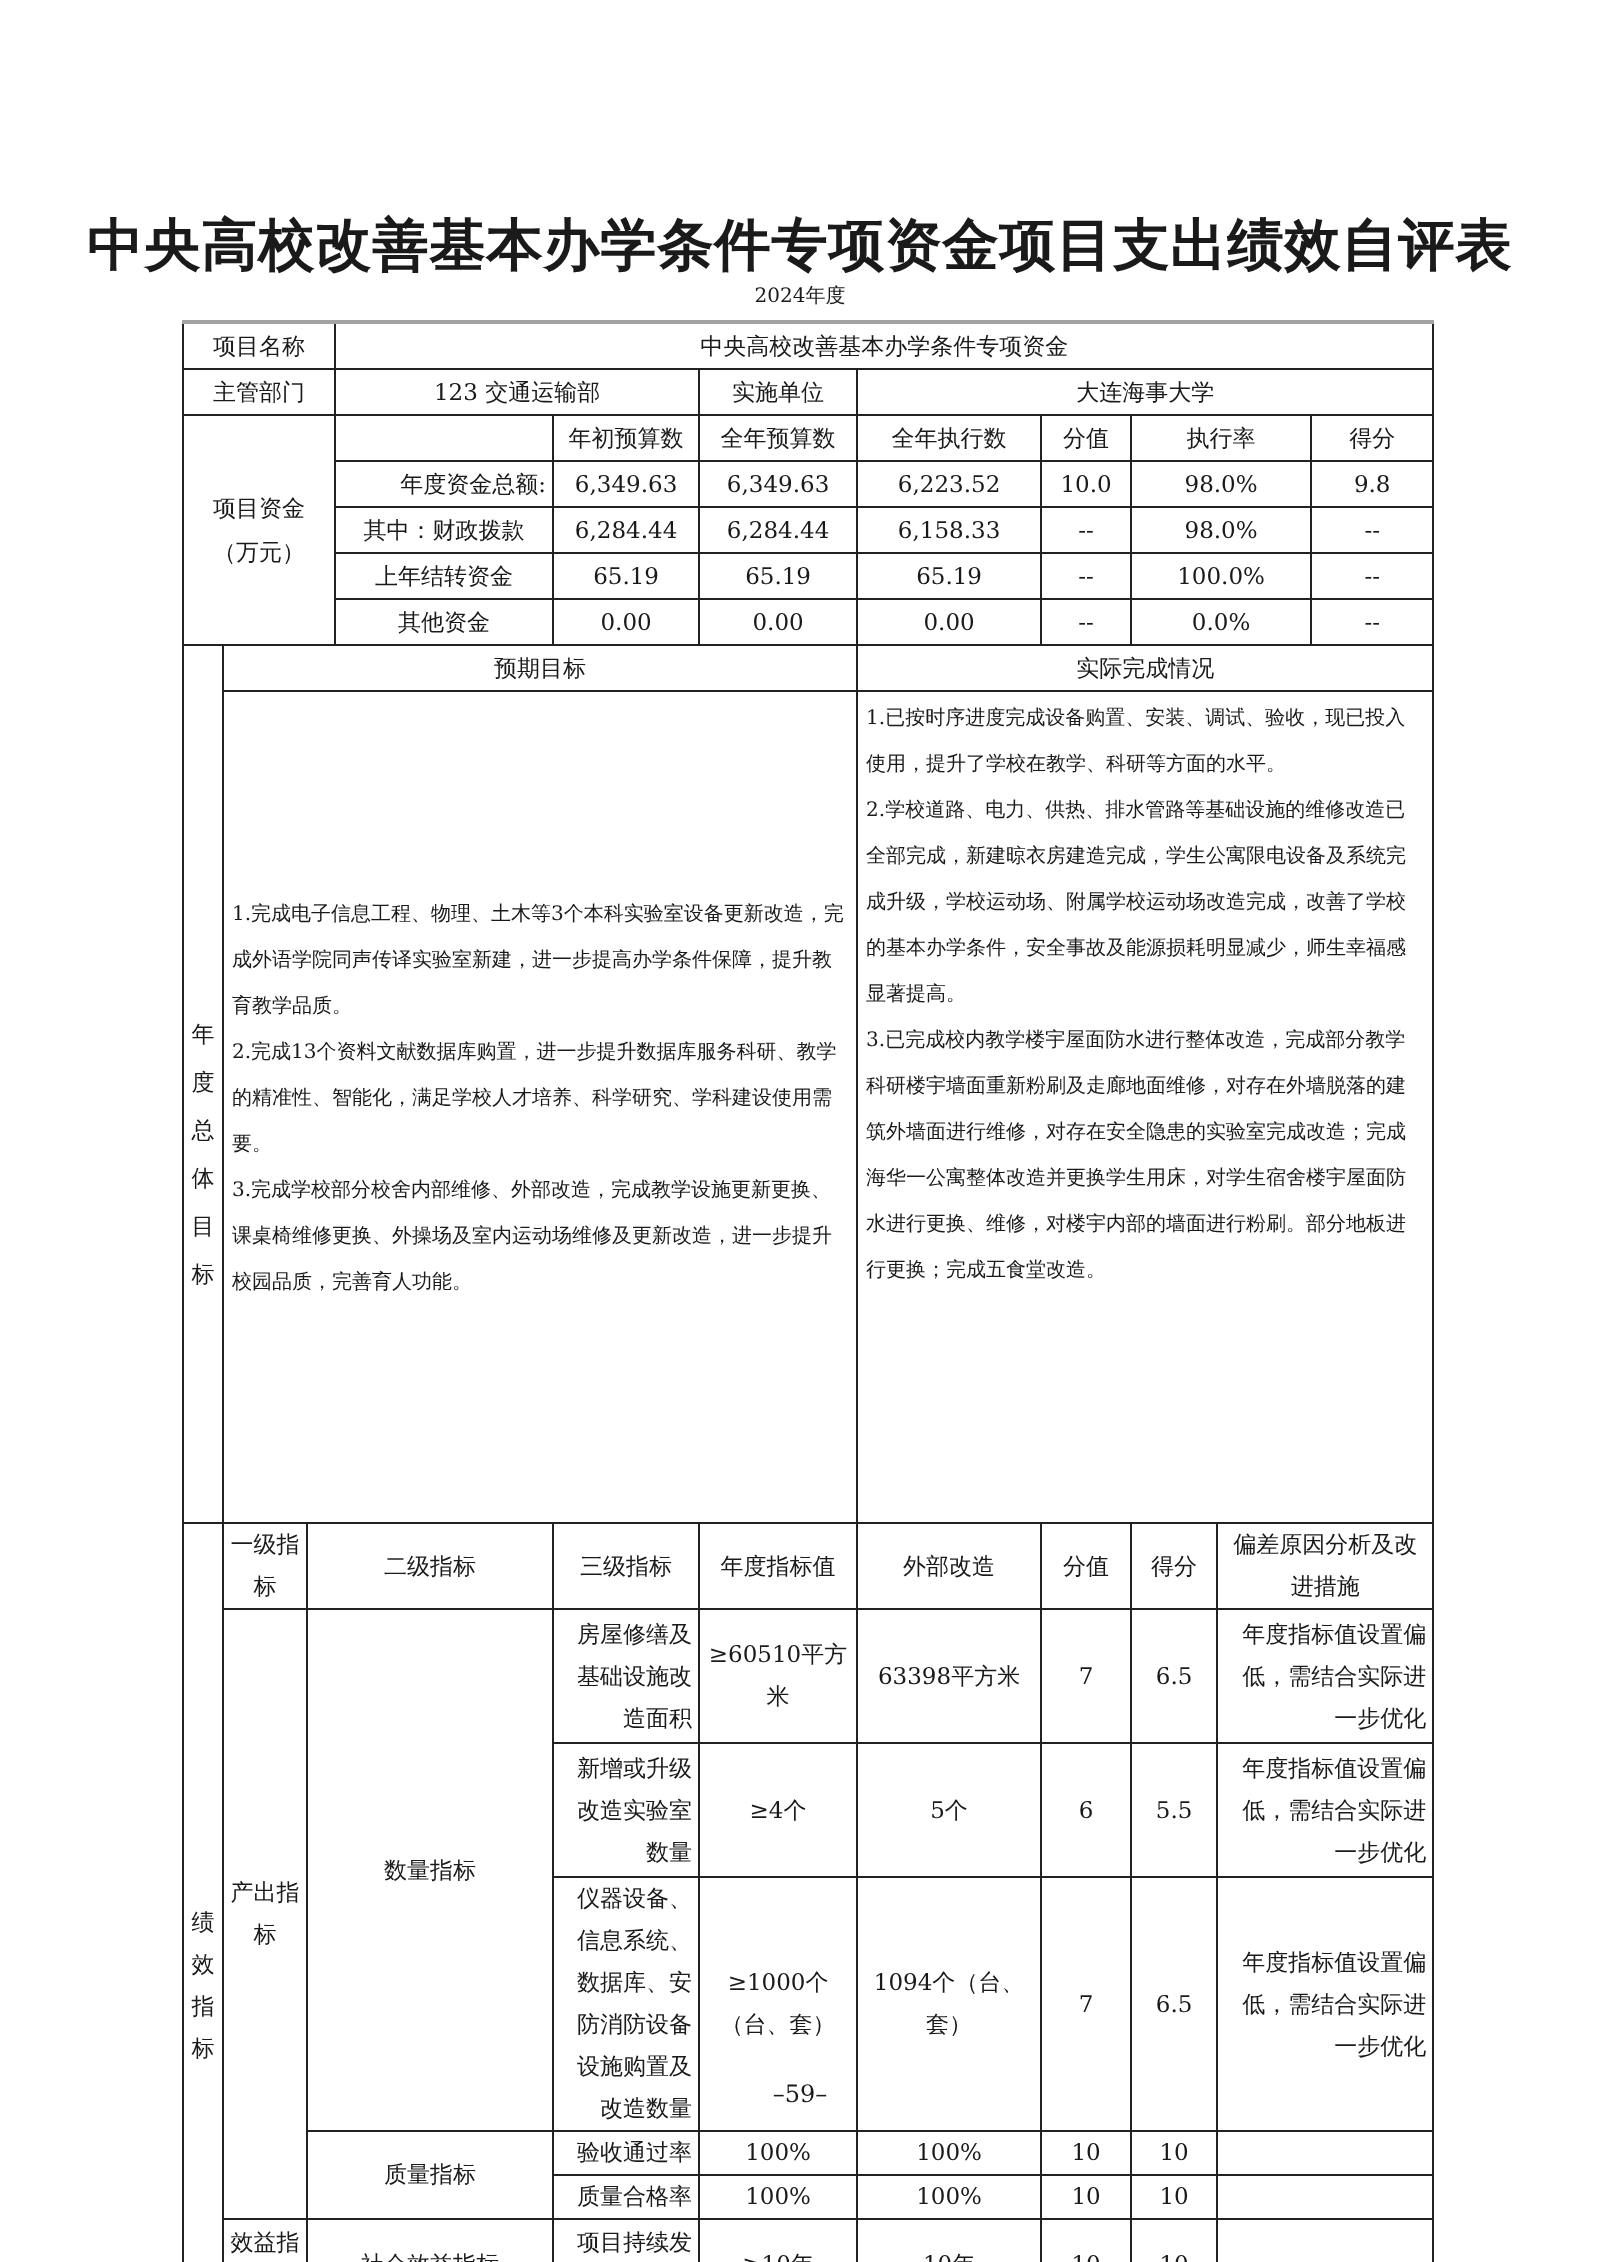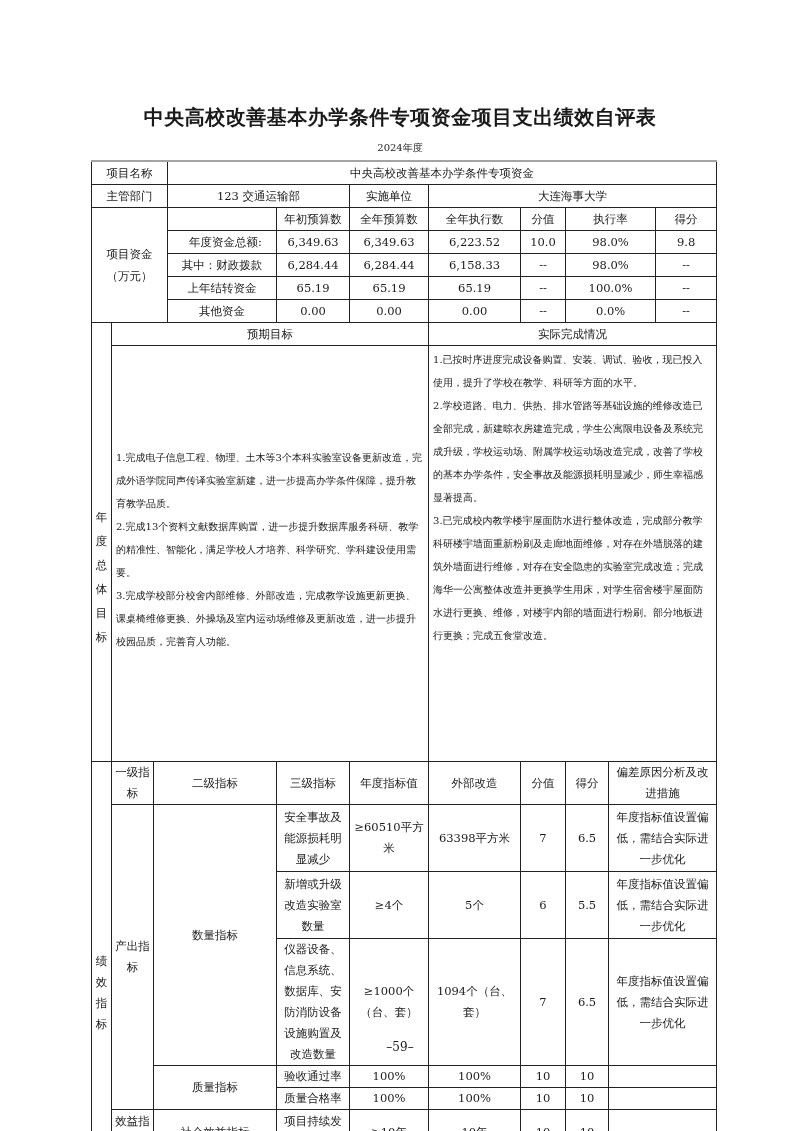--- a/index.html
+++ b/index.html
@@ -1,25 +1,25 @@
 <!DOCTYPE html>
 <html><head>
 <meta charset="utf-8">
 <style>
   html, body { margin:0; padding:0; background:#ffffff; }
   body { width:800px; height:1131px; position:relative; font-family:"DejaVu Serif", "Liberation Serif", serif; color:#1a1a1a; }
-  .title { position:absolute; left:0; width:800px; top:104px; text-align:center; font-size:20px; font-weight:bold; letter-spacing:0.5px; font-family:"DejaVu Sans", "Liberation Sans", sans-serif; }
+  .title { position:absolute; left:0; width:800px; top:104px; text-align:center; font-size:28px; font-weight:bold; letter-spacing:0.5px; font-family:"DejaVu Sans", "Liberation Sans", sans-serif; }
   .year { position:absolute; left:0; width:800px; top:141px; text-align:center; font-size:10px; }
   .page-num { position:absolute; left:0; width:800px; top:1040px; text-align:center; font-size:12px; }
   table { position:absolute; left:91px; top:160px; border-collapse:collapse; table-layout:fixed; width:625px; font-size:11.5px; }
   td { border:1px solid #222; padding:0 3px; line-height:22px; vertical-align:middle; }
   .outer-top { border-top:2px solid #a3a3a3;margin-top:31px; }
   .c { text-align:center; }
   .r { text-align:center; }
-  .l { text-align:center; }
+  .l { text-align:right; }
   .vert { text-align:center; line-height:24px; padding:0; }
   .para { line-height:23px; padding:2px 4px; text-align:left; font-size:10px; }
   .ind td { line-height:21px; }
 </style>
 </head>
 <body>
 
 <div class="title">中央高校改善基本办学条件专项资金项目支出绩效自评表</div>
 <div class="year">2024年度</div>
 
@@ -147,21 +147,21 @@
     <td class="c">年度指标值</td>
     <td class="c">外部改造</td>
     <td colspan="2" class="c">分值</td>
     <td colspan="2" class="c">得分</td>
     <td colspan="2" class="c">偏差原因分析及改进措施</td>
   </tr>
 
   <tr class="ind">
     <td rowspan="5" class="c" style="width:24px;">产出指标</td>
     <td colspan="3" rowspan="3" class="c">数量指标</td>
-    <td colspan="2" class="l" style="height:66px;">安全事故及能源损耗明显减少</td>
+    <td colspan="2" class="l" style="height:66px;">房屋修缮及基础设施改造面积</td>
     <td class="r">≥60510平方米</td>
     <td class="c">63398平方米</td>
     <td colspan="2" class="r">7</td>
     <td colspan="2" class="r">6.5</td>
     <td colspan="2" class="l">年度指标值设置偏低，需结合实际进一步优化</td>
   </tr>
   <tr class="ind">
     <td colspan="2" class="l" style="height:66px;margin-left:15px;">新增或升级改造实验室数量</td>
     <td class="r">≥4个</td>
     <td class="c">5个</td>

